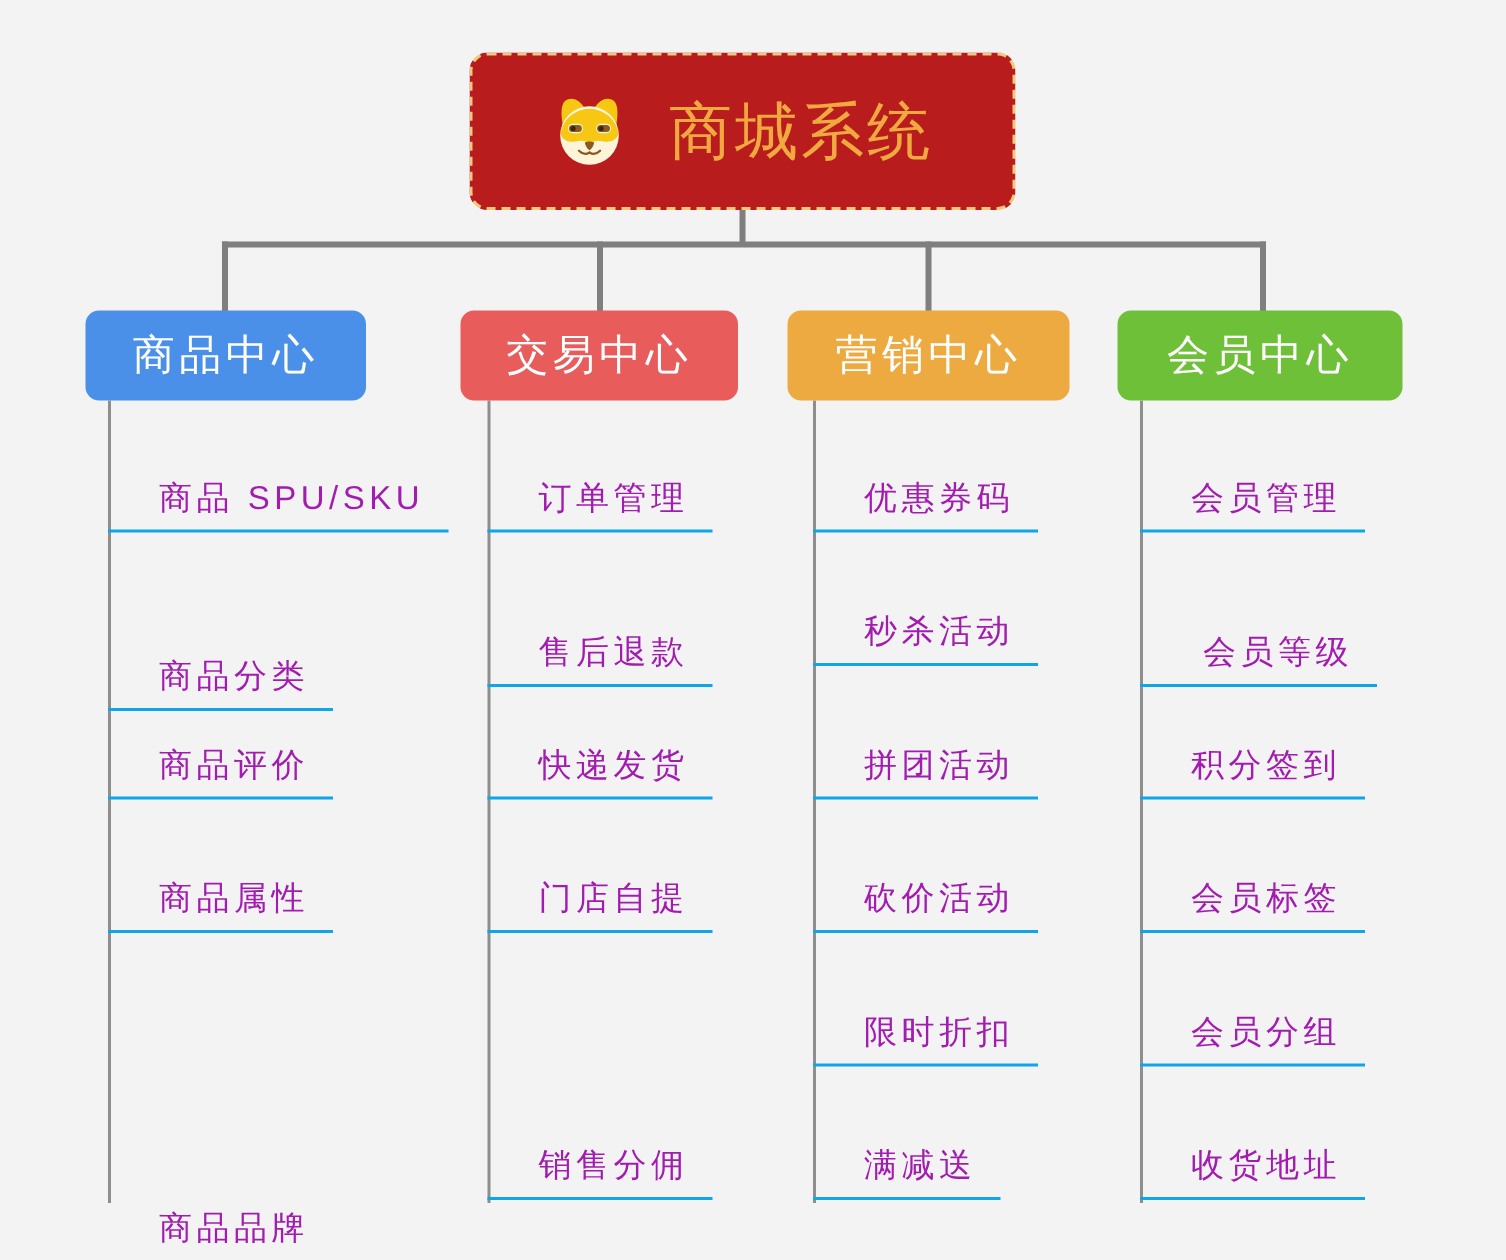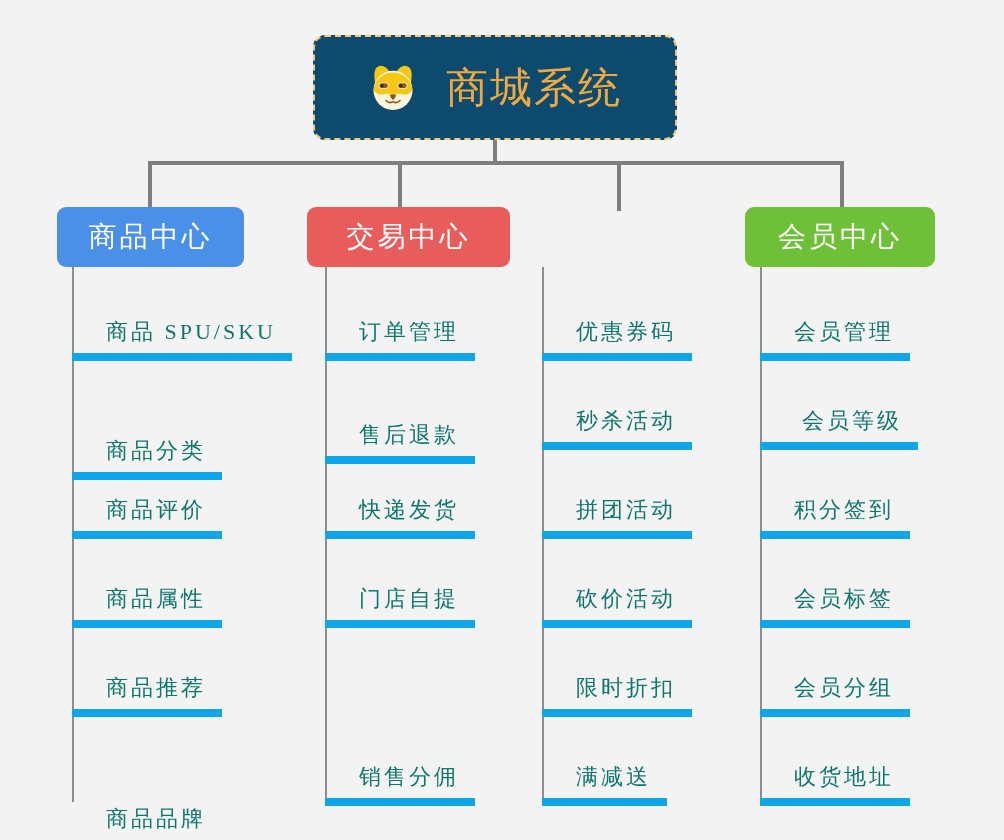--- a/index.html
+++ b/index.html
@@ -4,49 +4,49 @@
 <style>
   * { margin:0; padding:0; box-sizing:border-box; }
   html,body { width:1004px; height:840px; }
   body { font-family:"Liberation Sans","DejaVu Sans",sans-serif; background:#f3f3f4; }
 
   .canvas { position:relative; width:1004px; height:840px; background:#f3f3f4; overflow:hidden; }
 
   
   .root-node {
     position:absolute; left:313px; top:35px; width:364px; height:105px;
-    background:#0c4a6e; border:2px dashed #f3c87a; border-radius:12px;
+    background:#b91c1c; border:2px dashed #f3c87a; border-radius:12px;
     display:flex; align-items:center; justify-content:center; gap:28px;
   }
   .root-title { font-size:42px; letter-spacing:2px; color:#f0a840; font-weight:500; }
   .dog-icon { width:50px; height:50px; flex:0 0 auto; }
 
   
   .line { position:absolute; background:#7f7f7f; }
 
   
   .branch-header {
     position:absolute; top:207px; height:60px; border-radius:9px;
     display:flex; align-items:center; justify-content:center;
     color:#ffffff; font-size:28px; letter-spacing:3px; z-index:2;
   }
   .bh-product  { left:57px;  width:187px; background:#4a90e8; }
-  .bh-trade    { left:307px; width:203px; background:#e85d5b; }
+  .bh-trade    { left:307px; width:185px; background:#e85d5b; }
   .bh-marketing{ left:525px; width:188px; background:#ecaa41; }
   .bh-member   { left:745px; width:190px; background:#6ec038; }
 
   
   .trunk { position:absolute; top:267px; width:2px; height:535px; background:#8e8e8e; }
 
   
   .leaf {
     position:absolute; white-space:nowrap;
     padding:0 16px 6px 34px; line-height:30px;
-    border-bottom:8px solid #0ea5e9;
-    font-size:22px; letter-spacing:3px; color:#0f766e;font-family:Liberation Serif, serif;
+    border-bottom:2px solid #0ea5e9;
+    font-size:22px; letter-spacing:3px; color:#a21caf;
   }
 </style>
 </head>
 <body>
 
 <div class="canvas">
 
   <div class="root-node">
     <svg class="dog-icon" viewBox="0 0 64 64" aria-hidden="true">
       <path d="M10,25 Q7,7 14,5 Q21,3 27,12 Q18,15 10,25 Z" fill="#f6c713" stroke="#f6c713" stroke-width="2" stroke-linejoin="round"></path>
@@ -67,47 +67,47 @@
 
   <div class="line" style="left:493px; top:140px; width:4px; height:23px;"></div>
   <div class="line" style="left:148px; top:161px; width:696px; height:4px;"></div>
   <div class="line" style="left:148px; top:161px; width:4px; height:50px;"></div>
   <div class="line" style="left:398px; top:161px; width:4px; height:50px;"></div>
   <div class="line" style="left:617px; top:161px; width:4px; height:50px;"></div>
   <div class="line" style="left:840px; top:161px; width:4px; height:50px;"></div>
 
   <div class="branch-header bh-product" style="background: rgb(74, 144, 232);">商品中心</div>
   <div class="branch-header bh-trade" style="background: rgb(232, 93, 91);">交易中心</div>
+  <div class="branch-header bh-marketing" style="background: rgb(236, 170, 65);">营销中心</div>
   <div class="branch-header bh-member" style="background: rgb(110, 192, 56);">会员中心</div>
 
   <div class="trunk" style="left:72px;"></div>
   <div class="trunk" style="left:325px;"></div>
   <div class="trunk" style="left:542px;"></div>
   <div class="trunk" style="left:760px;"></div>
 
   <div class="leaf" style="left:72px; top:317px;">商品 SPU/SKU</div>
   <div class="leaf" style="left:72px; top:406px;margin-top:30px;">商品分类</div>
   <div class="leaf" style="left:72px; top:495px;">商品评价</div>
   <div class="leaf" style="left:72px; top:584px;">商品属性</div>
-  <div class="leaf" style="left:72px; top:673px;">商品推荐</div>
   <div class="leaf" style="left:72px; top:804px;">商品品牌</div>
 
   <div class="leaf" style="left:325px; top:317px;">订单管理</div>
   <div class="leaf" style="left:325px; top:406px;margin-top:14px;">售后退款</div>
   <div class="leaf" style="left:325px; top:495px;">快递发货</div>
   <div class="leaf" style="left:325px; top:584px;">门店自提</div>
   <div class="leaf" style="left:325px; top:762px;">销售分佣</div>
 
   <div class="leaf" style="left:542px; top:317px;">优惠券码</div>
   <div class="leaf" style="left:542px; top:406px;">秒杀活动</div>
   <div class="leaf" style="left:542px; top:495px;">拼团活动</div>
   <div class="leaf" style="left:542px; top:584px;">砍价活动</div>
   <div class="leaf" style="left:542px; top:673px;">限时折扣</div>
   <div class="leaf" style="left:542px; top:762px;">满减送</div>
 
   <div class="leaf" style="left:760px; top:317px;">会员管理</div>
-  <div class="leaf" style="left:760px; top:406px;padding-left:42px;">会员等级</div>
+  <div class="leaf" style="left:760px; top:420px;padding-left:42px;">会员等级</div>
   <div class="leaf" style="left:760px; top:495px;">积分签到</div>
   <div class="leaf" style="left:760px; top:584px;">会员标签</div>
   <div class="leaf" style="left:760px; top:673px;">会员分组</div>
   <div class="leaf" style="left:760px; top:762px;">收货地址</div>
 
 </div>
 
 </body></html>

